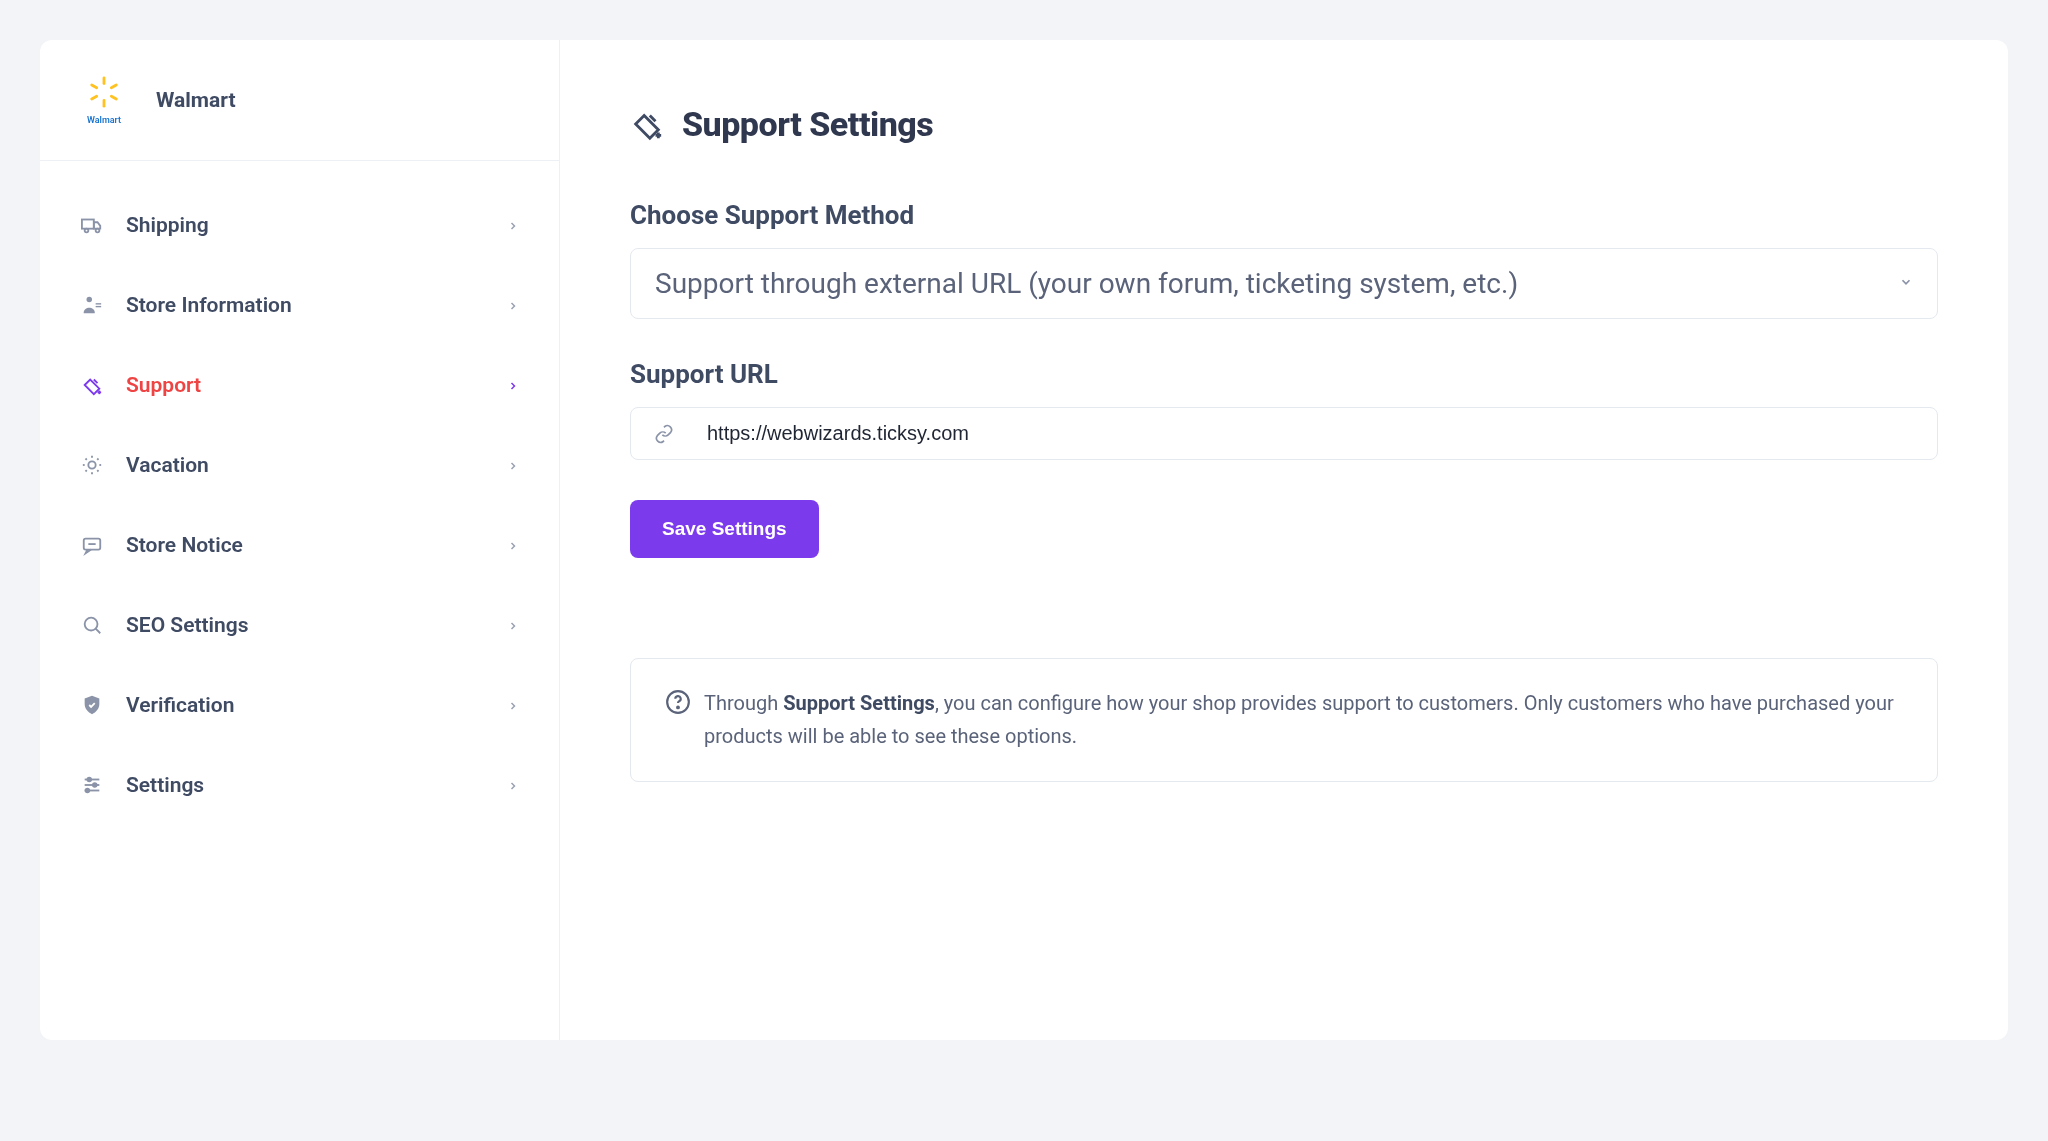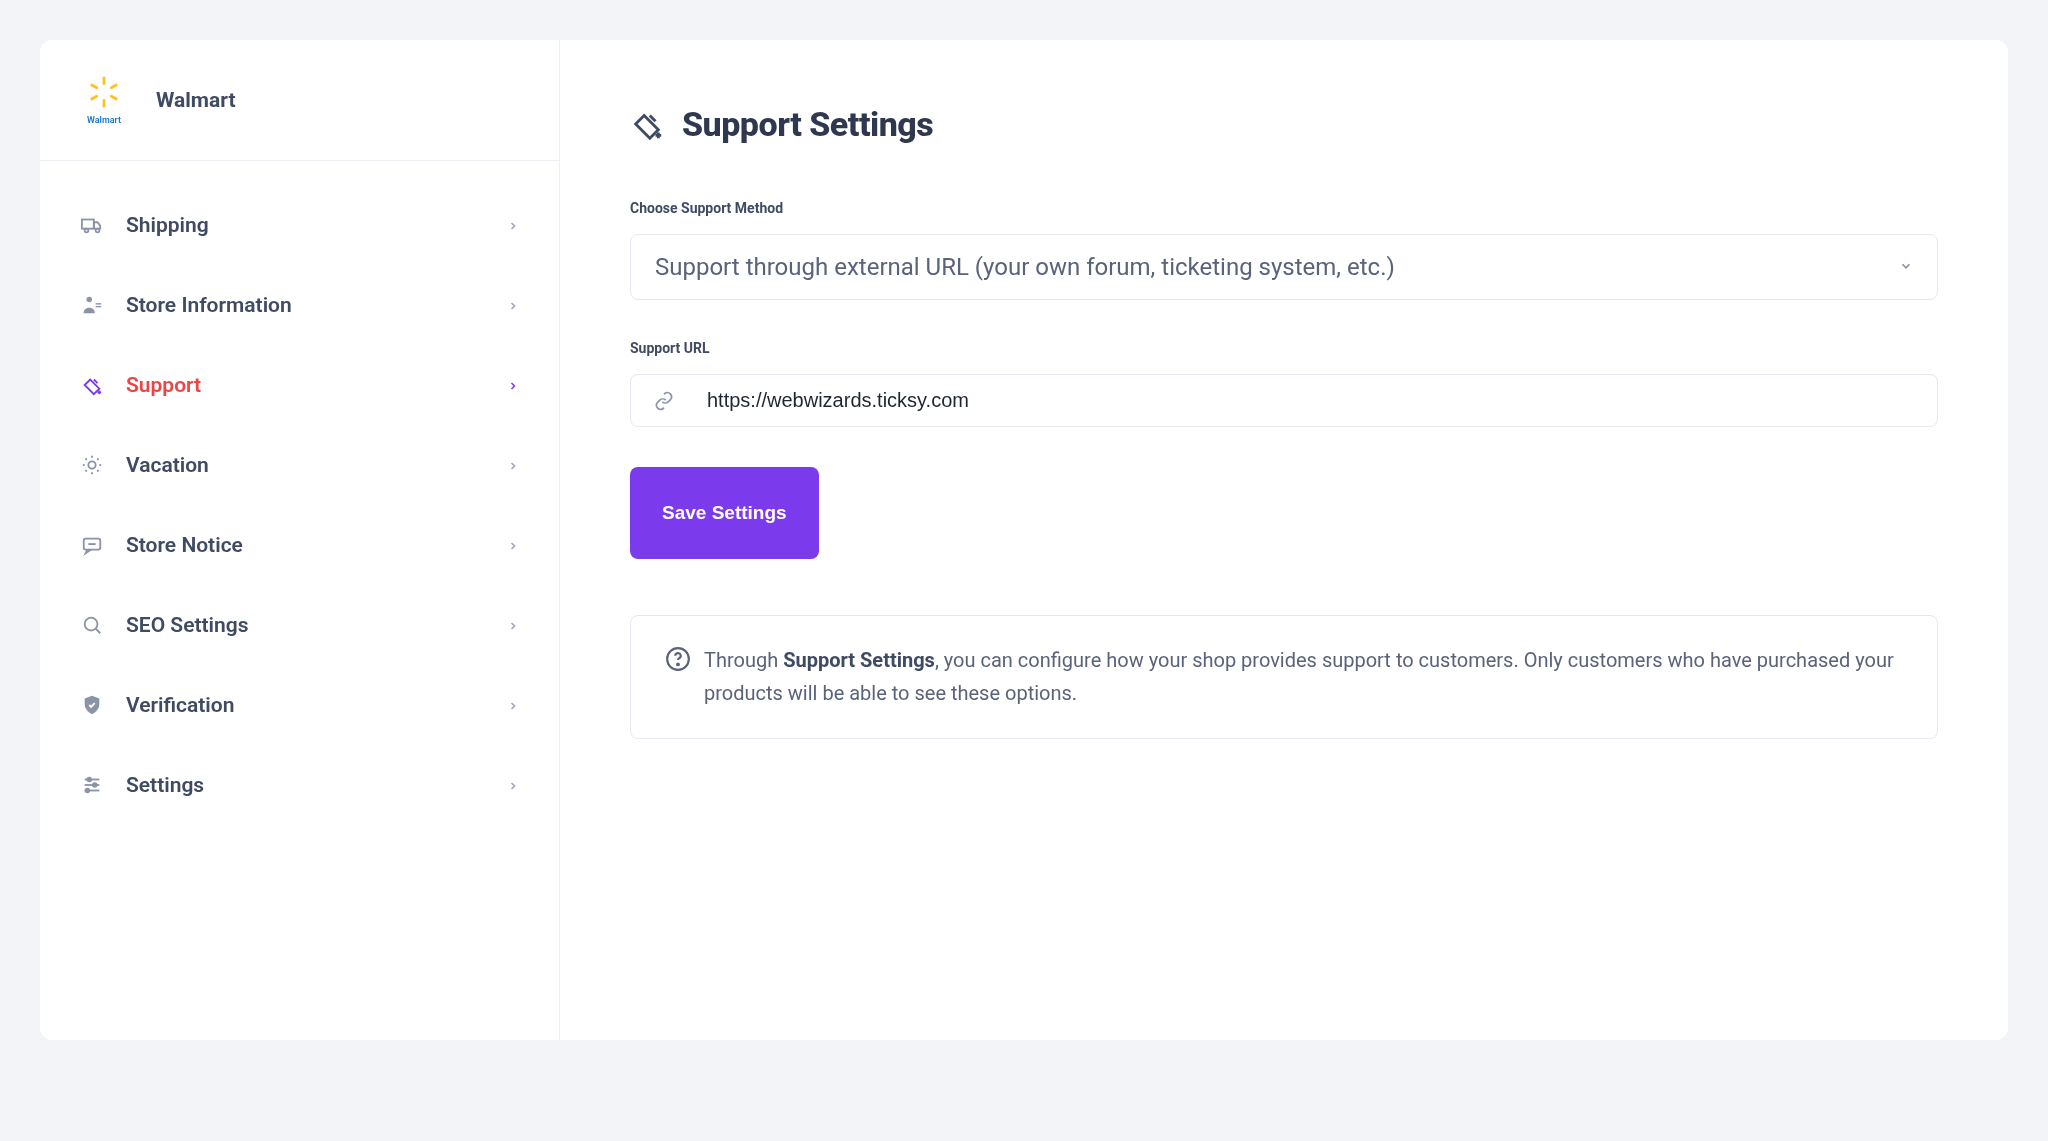--- a/index.html
+++ b/index.html
@@ -47,27 +47,27 @@
 .nav-item.active .nav-label { color:#ef4444; }
 .nav-item.active .nav-icon { color:#7c3aed; }
 .nav-item.active .nav-chevron { color:#7c3aed; }
 
 .main { flex: 1; padding: 64px 70px; }
 .page-title-row { display:flex; align-items:center; gap:18px; margin-bottom: 56px;}
 .page-title-icon { width:34px; height:34px; color:#3f4a63; }
 .page-title { font-size: 34px; font-weight: 800; color:#2f384e; letter-spacing: -0.5px;}
 
 .field { margin-bottom: 40px; }
-.field-label { font-size: 14px; font-weight: 700; color:#3f4a63; margin-bottom: 18px; display:block;}
+.field-label { font-size: 26px; font-weight: 700; color:#3f4a63; margin-bottom: 18px; display:block;}
 .select {
   width: 100%;
   border: 1px solid #e4e8ef;
   border-radius: 8px;
   padding: 18px 24px;
-  font-size: 24px;
+  font-size: 28px;
   color:#5a6379;
   display:flex;
   align-items:center;
   justify-content:space-between;
   cursor:pointer;
   background:#fff;
 }
 .select-caret { color:#8a93a7; font-size:14px;}
 .input-wrap {
   width: 100%;
@@ -81,26 +81,26 @@
 }
 .input-icon { color:#8a93a7; width:22px; height:22px; display:flex; align-items:center; justify-content:center;}
 .input-field {
   border:none; outline:none; flex:1; font-size:20px; color:#1f2533; background:transparent;
 }
 
 .save-btn {
   background:#7c3aed;
   color:#fff;
   border:none;
-  padding: 35px 32px;
+  padding: 18px 32px;
   border-radius: 8px;
   font-size: 19px;
   font-weight: 700;
   cursor:pointer;
-  margin-bottom: 56px;
+  margin-bottom: 100px;
 }
 
 .info-box {
   border: 1px solid #e4e8ef;
   border-radius: 8px;
   padding: 28px 34px;
   display:flex;
   gap: 13px;
   align-items:flex-start;
 }

